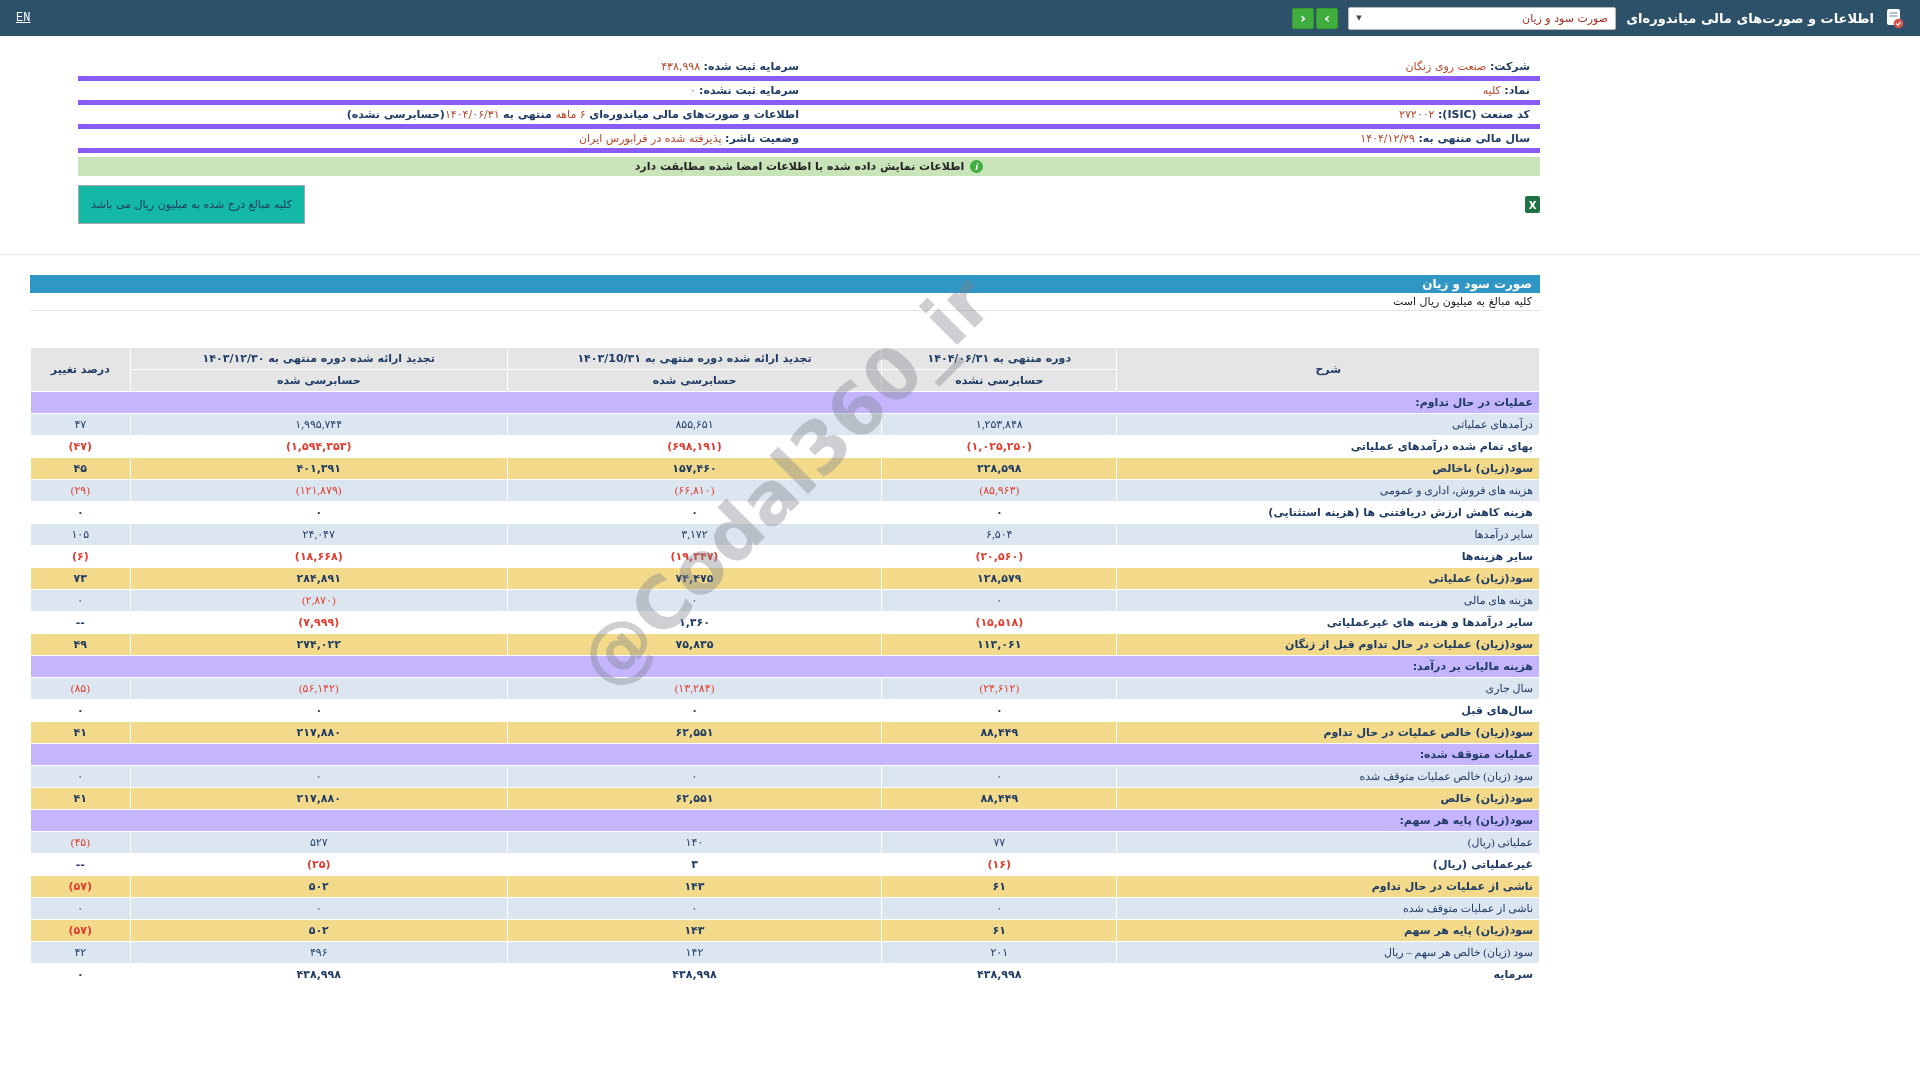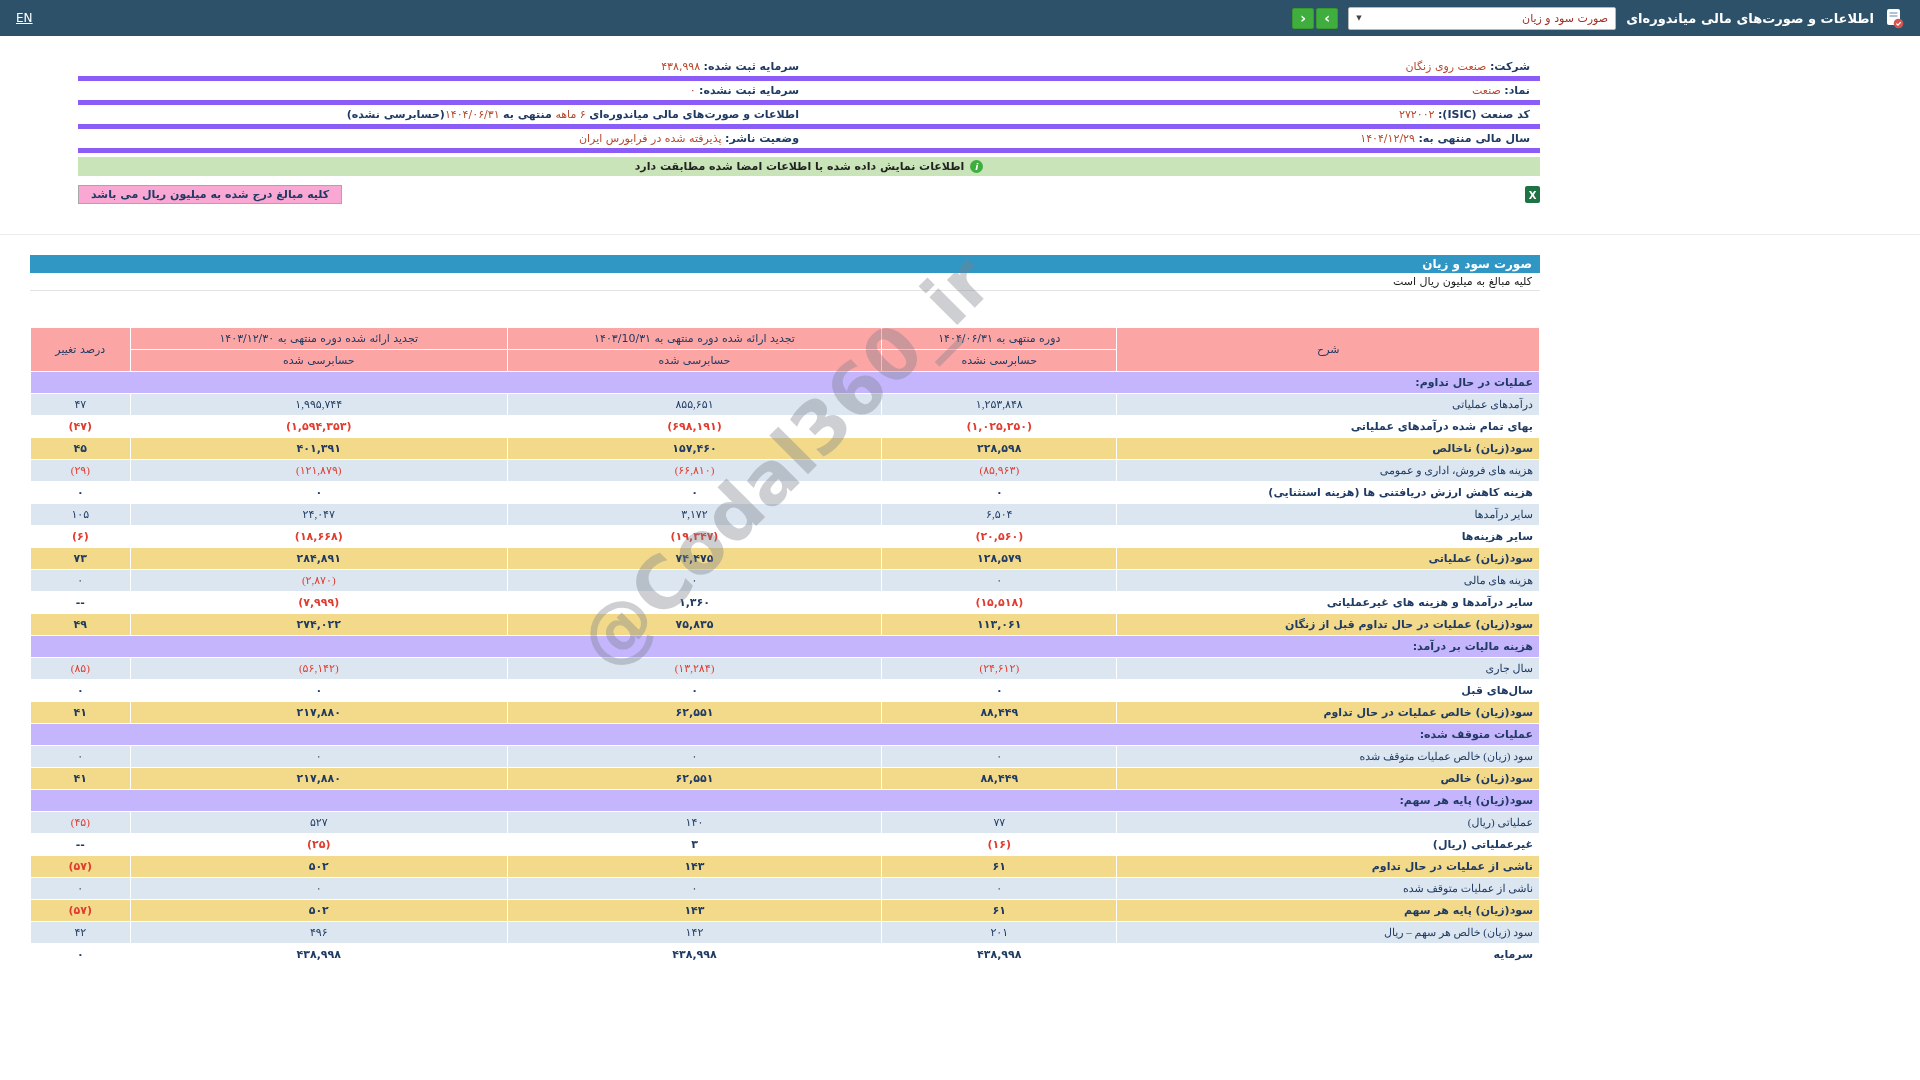--- a/index.html
+++ b/index.html
@@ -11,44 +11,44 @@
   .topbar { height: 36px; background: #2C5169; display: flex; align-items: center; gap: 10px; padding: 0 16px; }
   .app-icon { display: inline-flex; }
   .topbar-title { color: #fff; font-size: 13px; font-weight: bold; }
   .select { width: 252px; height: 21px; background: #fff; border: 1px solid #b8b8b8; border-radius: 2px;
     display: flex; align-items: center; justify-content: space-between; padding: 0 7px; cursor: pointer; }
   .select-value { color: #A03022; font-size: 11px; }
   .caret { font-size: 7px; color: #444; }
   .navpair { display: flex; gap: 2px; }
   .navbtn { width: 22px; height: 21px; background: #3FAE3F; border: 1px solid #37992F; border-radius: 2px;
     color: #fff; font-size: 14px; line-height: 17px; padding: 0; cursor: pointer; font-family: inherit; font-weight: bold; }
-  .lang { margin-inline-start: auto; color: #fff; font-size: 12px; text-decoration: underline; cursor: pointer; }
+  .lang { margin-inline-start: auto; color: #fff; font-size: 12px; text-decoration: underline; cursor: pointer; font-family: Liberation Mono, monospace; }
   
   .company-band { margin: 21px 380px 0 78px; }
   .company { width: 100%; border-collapse: collapse; border-bottom: 2px solid #A03A3A; }
   .company td { width: 50%; height: 19px; padding: 0 10px; font-size: 11px; border-bottom: 5px solid #8b5cf6; }
   .clabel { color: #1F3B63; font-weight: bold; }
   .cvalue { color: #B7472A; }
   
   .signed-bar { margin: 4px 380px 0 78px; height: 19px; background: #C8E4B8; display: flex; align-items: center;
     justify-content: center; gap: 6px; font-size: 11px; font-weight: bold; color: #222; }
   .info-icon { width: 13px; height: 13px; border-radius: 50%; background: #3FAE3F; color: #fff; font-size: 9px;
     font-weight: bold; font-style: italic; display: inline-flex; align-items: center; justify-content: center; flex: 0 0 auto; }
   .note-row { margin: 9px 380px 0 78px; display: flex; align-items: center; justify-content: space-between; }
-  .million-note { border: 1px solid #a7a7a7; background: #f9a8d4; padding: 2px 12px; font-size: 11px; font-weight: bold; color: #1F3B63; }
+  .million-note { border: 1px solid #a7a7a7; background: #14b8a6; padding: 12px 12px; font-size: 11px; font-weight: normal; color: #1F3B63; }
   .excel-icon { display: inline-flex; cursor: pointer; }
   .page-sep { margin-top: 30px; border-top: 1px solid #ececec; }
   
   .statement-wrap { margin: 20px 380px 0 30px; position: relative; }
   .stmt-title { background: #3096C4; color: #fff; font-weight: bold; font-size: 12px; height: 18px; line-height: 18px; padding: 0 8px; }
   .stmt-subtitle { font-size: 11px; font-weight: normal; color: #1a1a1a; height: 17px; line-height: 17px; padding: 0 8px;
     border-bottom: 1px solid #e3e3e3; background: #fff; }
   table.stmt { width: 100%; border-collapse: collapse; table-layout: fixed; margin-top: 36px; }
-  table.stmt th { background: #fca5a5; color: #1F3B63; font-size: 11px; height: 19px; padding: 1px 4px;
-    border: 1px solid #fff; font-weight: normal; text-align: center; }
+  table.stmt th { background: #e5e5e5; color: #1F3B63; font-size: 11px; height: 19px; padding: 1px 4px;
+    border: 1px solid #fff; font-weight: bold; text-align: center; }
   table.stmt td { font-size: 11px; height: 19px; padding: 1px 6px; border: 1px solid #fff; color: #1F3B63; }
   td.lbl { text-align: right; }
   td.num { text-align: center; }
   td.num.neg { color: #E03C2F; }
   tr.b td { background: #DCE6F1; font-family: Liberation Serif, serif; }
   tr.w td { background: #FFFFFF; font-weight: bold; }
   tr.tot td { background: #F3DA8B; font-weight: bold; margin-top: 32px; }
   tr.sec td { background: #c4b5fd; font-weight: bold; }
   .watermark { position: absolute; top: 207px; left: 50%; transform: translate(-50%,-50%) rotate(-45deg);
     direction: ltr; font-size: 72px; font-weight: bold; color: #7d828b; opacity: .38; pointer-events: none;
@@ -88,21 +88,21 @@
         <span class="cvalue">صنعت روی زنگان</span>
       </td>
       <td>
         <span class="clabel">سرمایه ثبت شده:</span>
         <span class="cvalue">۴۳۸,۹۹۸</span>
       </td>
     </tr>
     <tr>
       <td>
         <span class="clabel">نماد:</span>
-        <span class="cvalue">صنعت</span>
+        <span class="cvalue">کلیه</span>
       </td>
       <td>
         <span class="clabel">سرمایه ثبت نشده:</span>
         <span class="cvalue">۰</span>
       </td>
     </tr>
     <tr>
       <td>
         <span class="clabel">کد صنعت (ISIC):</span>
         <span class="cvalue">۲۷۲۰۰۲</span>

